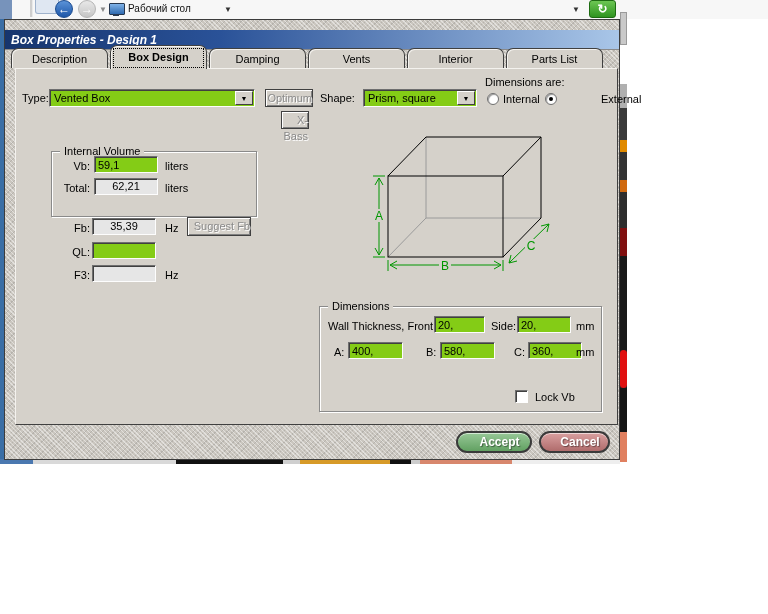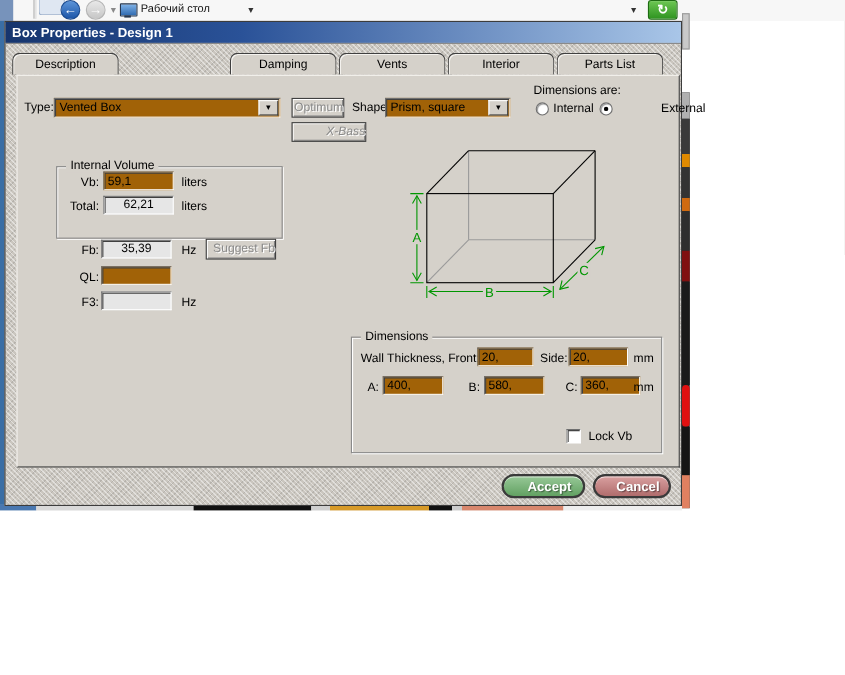--- a/index.html
+++ b/index.html
@@ -40,37 +40,37 @@
   .bg-bottom{left:0;top:459px;width:620px;height:5px;background:#eee;}
   .bg-bottom .seg{position:absolute;top:0;height:5px;}
 
   
   .dialog{left:4px;top:19px;width:616px;height:441px;border:1px solid #3c3c3c;box-sizing:border-box;
     background-color:#cac6bf;
     background-image:
       repeating-linear-gradient(45deg, rgba(255,255,255,.45) 0 1px, rgba(255,255,255,0) 1px 3px),
       repeating-linear-gradient(-45deg, rgba(0,0,0,.10) 0 1px, rgba(0,0,0,0) 1px 4px);
   }
-  .titlebar{left:0;top:0;width:100%;height:20px;
+  .titlebar{left:0;top:10px;width:100%;height:20px;
     background:linear-gradient(90deg,#16356e 0%,#2a5298 35%,#a9c6e8 100%);
     color:#fff;font-weight:bold;font-size:12px;line-height:20px;padding-left:6px;box-sizing:border-box;
-    border-bottom:1px solid #8a8a8a;}
+    border-bottom:1px solid #8a8a8a;font-style:italic;}
   .tab{top:28px;height:20px;background:#d5d1ca;border:1px solid #404040;border-bottom:none;
     border-radius:7px 7px 0 0;text-align:center;line-height:20px;font-size:11px;box-sizing:border-box;
     box-shadow:inset 1px 1px 0 #f4f2ee;}
   .tab.active{top:25px;height:24px;font-weight:bold;z-index:3;line-height:22px;}
   .tab.active .focus{position:absolute;left:3px;right:3px;top:3px;bottom:2px;outline:1px dotted #000;}
 
   .panel{left:10px;top:48px;width:603px;height:357px;background:#d5d1ca;z-index:2;
     border-top:1px solid #f4f2ee;border-left:1px solid #f4f2ee;
     border-right:1px solid #404040;border-bottom:1px solid #404040;
     box-sizing:border-box;}
 
   .lbl{position:absolute;white-space:nowrap;}
-  .sunken{position:absolute;background:#a16207;box-sizing:border-box;
+  .sunken{position:absolute;background:#84cc16;box-sizing:border-box;
     border-top:1px solid #6f6f6f;border-left:1px solid #6f6f6f;
     border-bottom:1px solid #fdfdfd;border-right:1px solid #fdfdfd;
     box-shadow:inset 1px 1px 0 #404040;}
   input.sunken{font-family:"Liberation Sans",sans-serif;font-size:11px;padding:0 3px;color:#000;outline:none;}
   .ro{background:#e6e6e6;text-align:center;line-height:15px;}
   .combo-val{position:absolute;left:4px;top:2px;}
   .combo-btn{position:absolute;right:1px;top:1px;bottom:1px;width:16px;background:#d5d1ca;
     border-top:1px solid #fff;border-left:1px solid #fff;border-right:1px solid #404040;border-bottom:1px solid #404040;
     text-align:center;font-size:7px;line-height:14px;color:#000;}
   .btn{position:absolute;background:#d5d1ca;border:1px solid #404040;box-sizing:border-box;
@@ -141,36 +141,37 @@
   <div class="seg" style="left:411px;width:9px;background:#ccc;"></div>
   <div class="seg" style="left:420px;width:92px;background:#d8876d;"></div>
 </div>
 
 <div class="abs dialog">
   <div class="abs titlebar">
     <span>Box Properties - Design 1</span>
   </div>
 
   <div class="abs tab" style="left:6px;width:97px;">Description</div>
+  <div class="abs tab active" style="left:105px;width:97px;"><span>Box Design</span><span class="focus"></span></div>
   <div class="abs tab" style="left:204px;width:97px;">Damping</div>
   <div class="abs tab" style="left:303px;width:97px;">Vents</div>
   <div class="abs tab" style="left:402px;width:97px;">Interior</div>
   <div class="abs tab" style="left:501px;width:97px;">Parts List</div>
 
   <div class="abs panel">
 
     <div class="lbl" style="left:6px;top:23px;">Type:</div>
     <div class="sunken" style="left:33px;top:20px;width:206px;height:18px;">
       <span class="combo-val">Vented Box</span>
       <span class="combo-btn">▼</span>
     </div>
     <div class="btn disabled" style="left:249px;top:20px;width:48px;height:18px;line-height:16px;">Optimum</div>
-    <div class="btn disabled" style="left:249px;top:42px;width:68px;height:18px;line-height:16px;font-style:italic;">X-Bass</div>
+    <div class="btn disabled" style="left:265px;top:42px;width:28px;height:18px;line-height:16px;">X-Bass</div>
     <div class="lbl" style="left:304px;top:23px;">Shape:</div>
-    <div class="sunken" style="left:334px;top:20px;width:114px;height:18px;">
+    <div class="sunken" style="left:347px;top:20px;width:114px;height:18px;">
       <span class="combo-val">Prism, square</span>
       <span class="combo-btn">▼</span>
     </div>
     <div class="lbl" style="left:469px;top:7px;">Dimensions are:</div>
     <div class="radio" style="left:471px;top:24px;"></div>
     <div class="lbl" style="left:487px;top:24px;">Internal</div>
     <div class="radio" style="left:529px;top:24px;">
         <span class="dot"></span>
       </div>
     <div class="lbl" style="left:545px;top:24px;margin-left:40px;">External</div>

